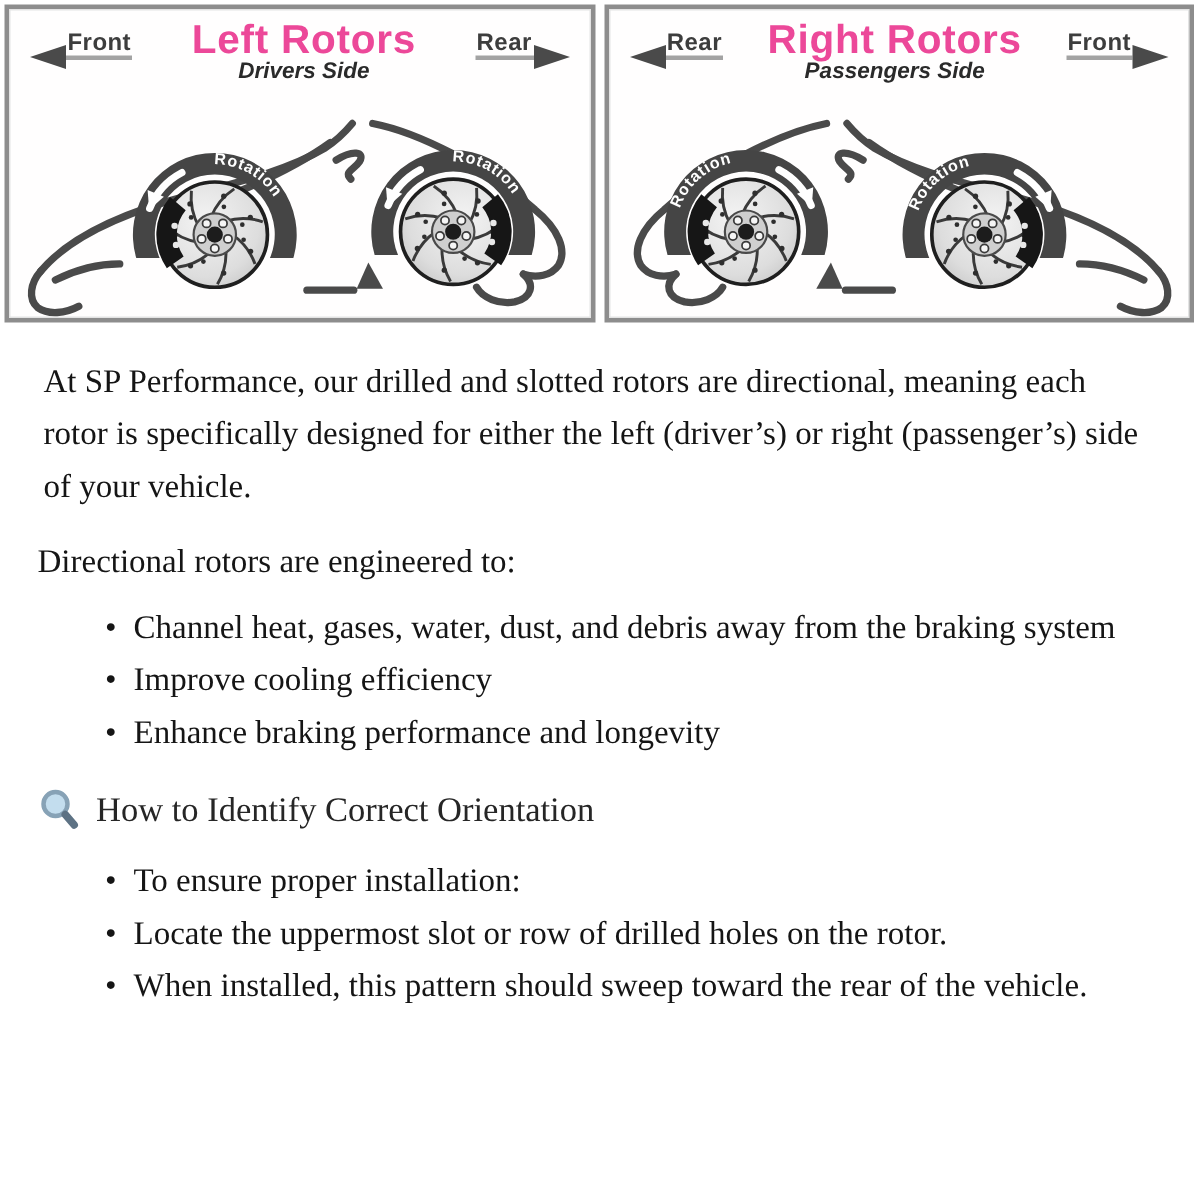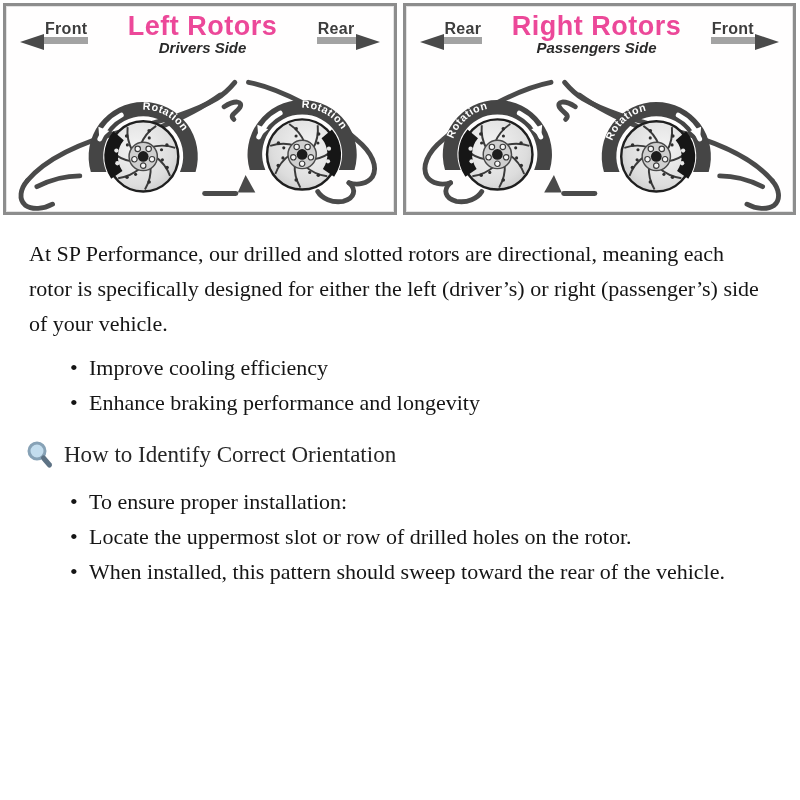--- a/index.html
+++ b/index.html
@@ -27,21 +27,21 @@
     font-family: "Liberation Sans", sans-serif; font-weight: 700;
     font-size: 27px; line-height: 27px; color: #ec4899; letter-spacing: 0.5px;
   }
   .panel-subtitle {
     font-family: "Liberation Sans", sans-serif; font-weight: 700; font-style: italic;
     font-size: 15px; line-height: 16px; color: #2a2a2a;
   }
   .dir { display: flex; align-items: flex-end; margin-top: 7px; }
   .dir-label {
     font-family: "Liberation Sans", sans-serif; font-weight: 700; font-size: 16px;
-    line-height: 17px; color: #3d3d3d; border-bottom: 7px solid #a3a3a3;
+    line-height: 17px; color: #3d3d3d; border-bottom: 3px solid #a3a3a3;
     letter-spacing: 0.3px; padding: 0 1px;
   }
   .tri { width: 0; height: 0; border-top: 8px solid transparent; border-bottom: 8px solid transparent; margin-bottom: -6px; }
   .tri-left  { border-right: 24px solid #4a4a4a; }
   .tri-right { border-left: 24px solid #4a4a4a; }
   .car-svg { width: 100%; height: 156px; display: block; }
   .rot-text {
     font-family: "Liberation Sans", sans-serif; font-weight: 700;
     font-size: 11px; letter-spacing: 0.6px; fill: #ffffff;
   }
@@ -191,22 +191,24 @@
       <path d="M 1,0 L -11,-6 L -11,6 Z" fill="#ffffff" transform="translate(130.5,83) rotate(68)"></path>
     </svg>
   </div>
 </div>
 
 <div class="content">
 
   <p class="intro">At SP Performance, our drilled and slotted rotors are directional, meaning each rotor is specifically designed for either the left (driver’s) or right (passenger’s) side of your vehicle.</p>
 
 
+  <p class="lead">Directional rotors are engineered to:</p>
 
   <ul class="bullets">
+    <li>Channel heat, gases, water, dust, and debris away from the braking system</li>
     <li>Improve cooling efficiency</li>
     <li>Enhance braking performance and longevity</li>
   </ul>
 
   <h2 class="heading heading-light">
     <span class="emoji">
       <svg width="31" height="32" viewBox="0 0 31 32">
         <circle cx="12" cy="12" r="8" fill="#c3ddee" stroke="#87a2b6" stroke-width="3"></circle>
         <line x1="18.5" y1="19" x2="24.5" y2="26" stroke="#5d7284" stroke-width="5" stroke-linecap="round"></line>
       </svg>

